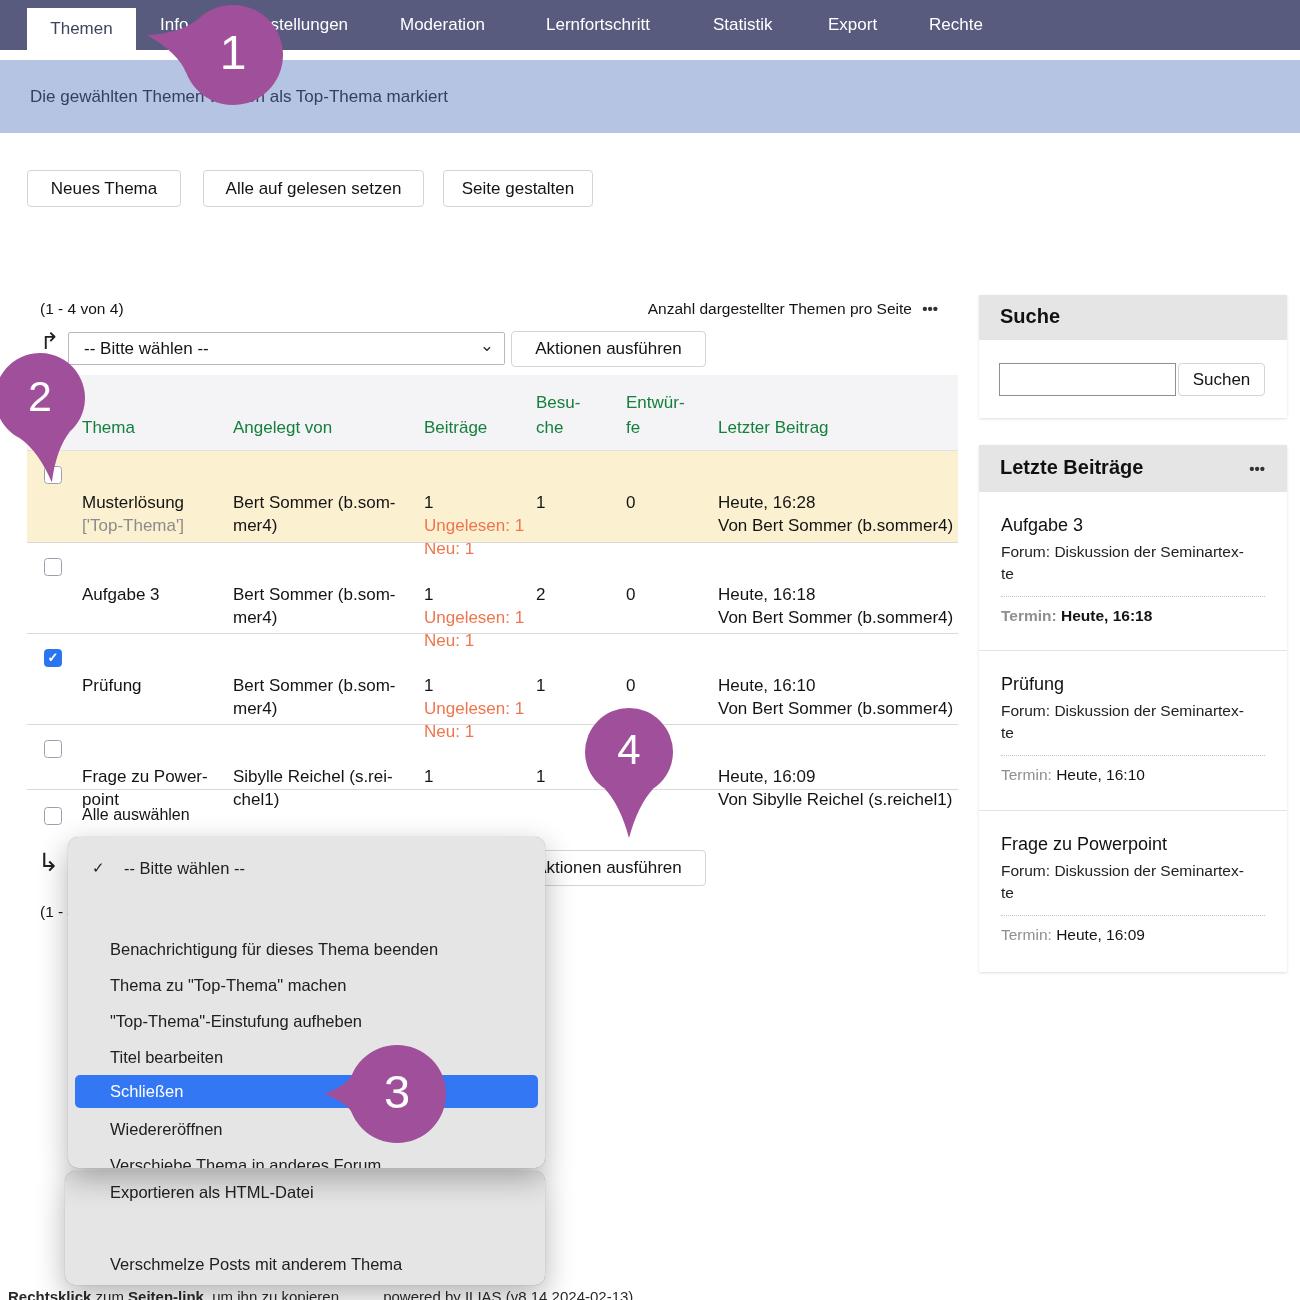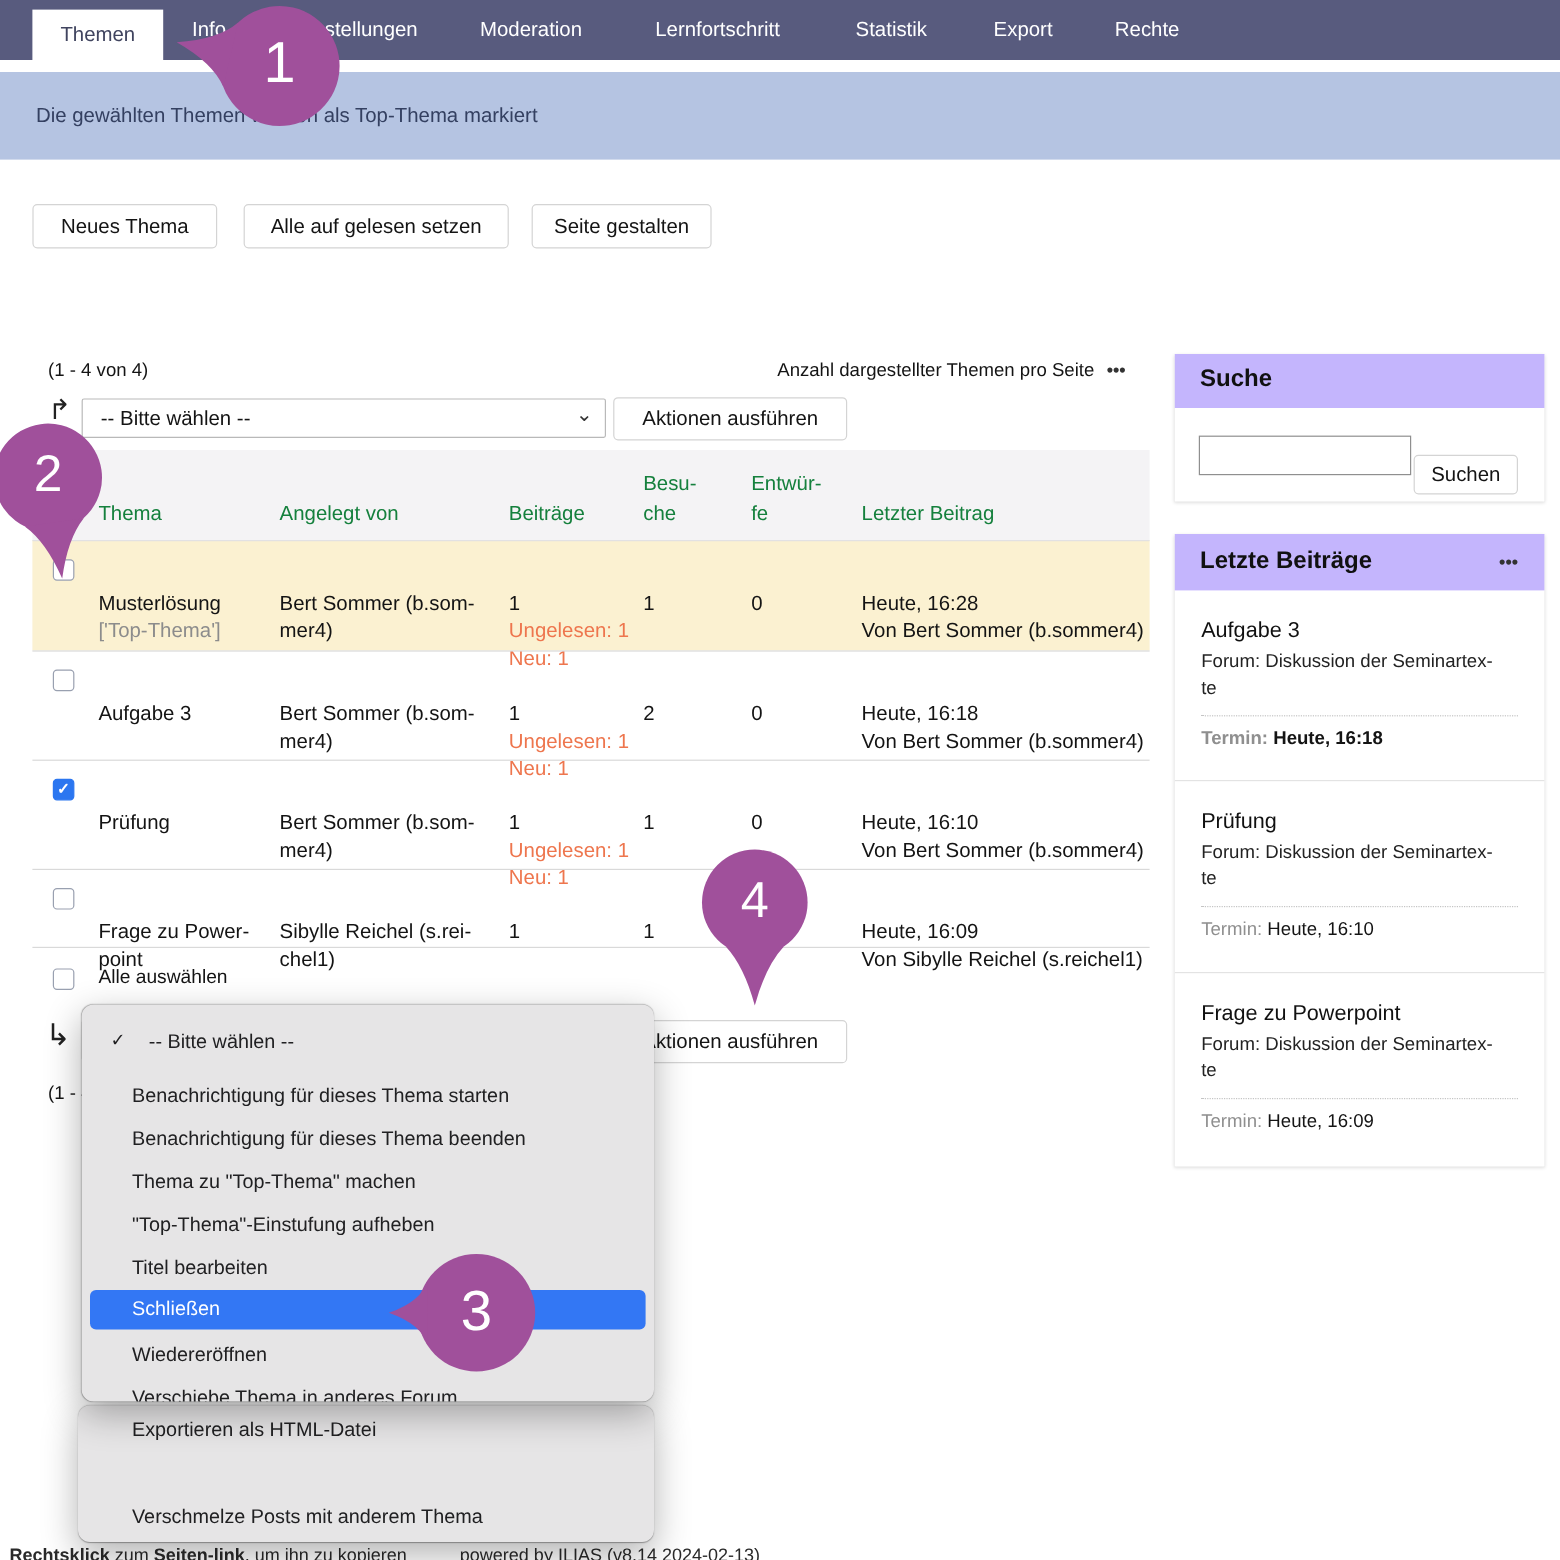--- a/index.html
+++ b/index.html
@@ -42,21 +42,21 @@
   .popup{position:absolute;background:#e6e5e6;border-radius:10px;box-shadow:0 10px 30px rgba(0,0,0,.30),0 0 1px rgba(0,0,0,.35);overflow:hidden;}
   .pitem{position:absolute;left:0;width:100%;height:36px;font-size:16.5px;color:#202022;line-height:36px;cursor:pointer;}
   .pitem .lbl{position:absolute;left:42px;white-space:nowrap;}
   .pitem .chk{position:absolute;left:24px;font-size:15px;}
   .pitem.first .lbl{left:56px;}
   .pitem.sel{left:7px;width:463px;background:#3377f4;border-radius:5px;height:33px;line-height:33px;top-margin:0;color:#fff;}
   .pitem.sel .lbl{left:35px;}
 
   
   .panel{position:absolute;background:#fff;box-shadow:0 1px 3px rgba(0,0,0,.13);border-radius:1px;}
-  .phead{position:absolute;left:0;top:0;width:100%;background:#c4b5fd;}
+  .phead{position:absolute;left:0;top:0;width:100%;background:#e5e5e5;}
   .ptitle{position:absolute;left:21px;font-size:20px;font-weight:bold;color:#111;}
   .dots{font-weight:bold;letter-spacing:0px;color:#333;font-size:15px;cursor:pointer;}
   .entry{position:absolute;left:0;width:100%;box-sizing:border-box;}
   .entry .etitle{position:absolute;left:22px;font-size:18px;color:#111;cursor:pointer;}
   .entry .eforum{position:absolute;left:22px;font-size:15.5px;line-height:22px;color:#222;}
   .entry .edot{position:absolute;left:22px;width:264px;border-top:1px dotted #c4c4c4;}
   .entry .etermin{position:absolute;left:22px;font-size:15.5px;}
   .entry .etermin .tl{color:#8f8f8f;}
   .eborder{border-top:1px solid #e3e3e3;}
 
@@ -172,23 +172,20 @@
       </div>
       <div class="pitem" style="top: 75px;">
         <span class="lbl" style="left: 45px;">Verschmelze Posts mit anderem Thema</span>
       </div>
     </div>
   <div class="popup" id="popup1" style="left:68px;top:837px;width:477px;height:331px;z-index:5;">
       <div class="pitem first" style="top: 13px;">
         <span class="chk">✓</span>
         <span class="lbl">-- Bitte wählen --</span>
       </div>
-      <div class="pitem" style="top: 58px;">
-        <span class="lbl">Benachrichtigung für dieses Thema starten</span>
-      </div>
       <div class="pitem" style="top: 94px;">
         <span class="lbl">Benachrichtigung für dieses Thema beenden</span>
       </div>
       <div class="pitem" style="top: 130px;">
         <span class="lbl">Thema zu "Top-Thema" machen</span>
       </div>
       <div class="pitem" style="top: 166px;">
         <span class="lbl">"Top-Thema"-Einstufung aufheben</span>
       </div>
       <div class="pitem sel" style="top: 238px;">
@@ -203,21 +200,21 @@
       <div class="pitem" style="top: 310px;">
         <span class="lbl">Verschiebe Thema in anderes Forum</span>
       </div>
     </div>
 
   <div class="panel" style="left:979px;top:295px;width:308px;height:123px;">
     <div class="phead" style="height:45px;">
       <span class="ptitle" style="top:10px;">Suche</span>
     </div>
     <input style="position: absolute; left: 20px; top: 68px; width: 177px; height: 33px; border: 1px solid rgb(143, 143, 143); box-sizing: border-box; font-size: 16px; padding: 0px 8px; font-family: inherit; border-radius: 0px;" value="">
-    <button class="btn" style="left:199px;top:68px;width:87px;height:33px;margin-top:16px;">Suchen</button>
+    <button class="btn" style="left:199px;top:68px;width:87px;height:33px;">Suchen</button>
   </div>
 
   <div class="panel" style="left:979px;top:445px;width:308px;height:527px;">
     <div class="phead" style="height:47px;">
       <span class="ptitle" style="top:11px;">Letzte Beiträge</span>
       <span class="dots" style="position:absolute;right:22px;top:15px;">•••</span>
     </div>
     <div id="latest-entries">
         <div class="entry" style="top: 47px; height: 158px;">
           <div class="etitle" style="top: 23px;">Aufgabe 3</div>

